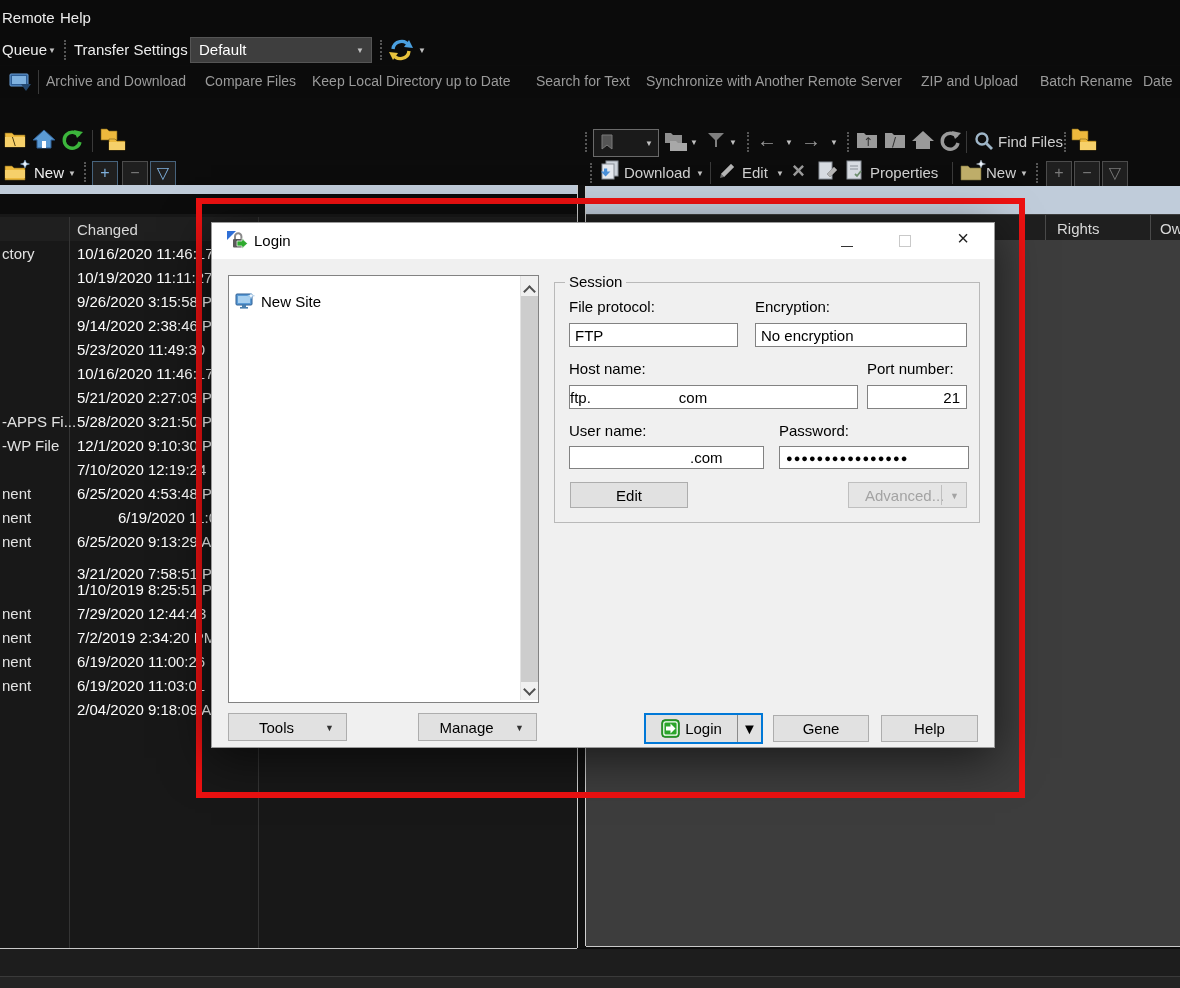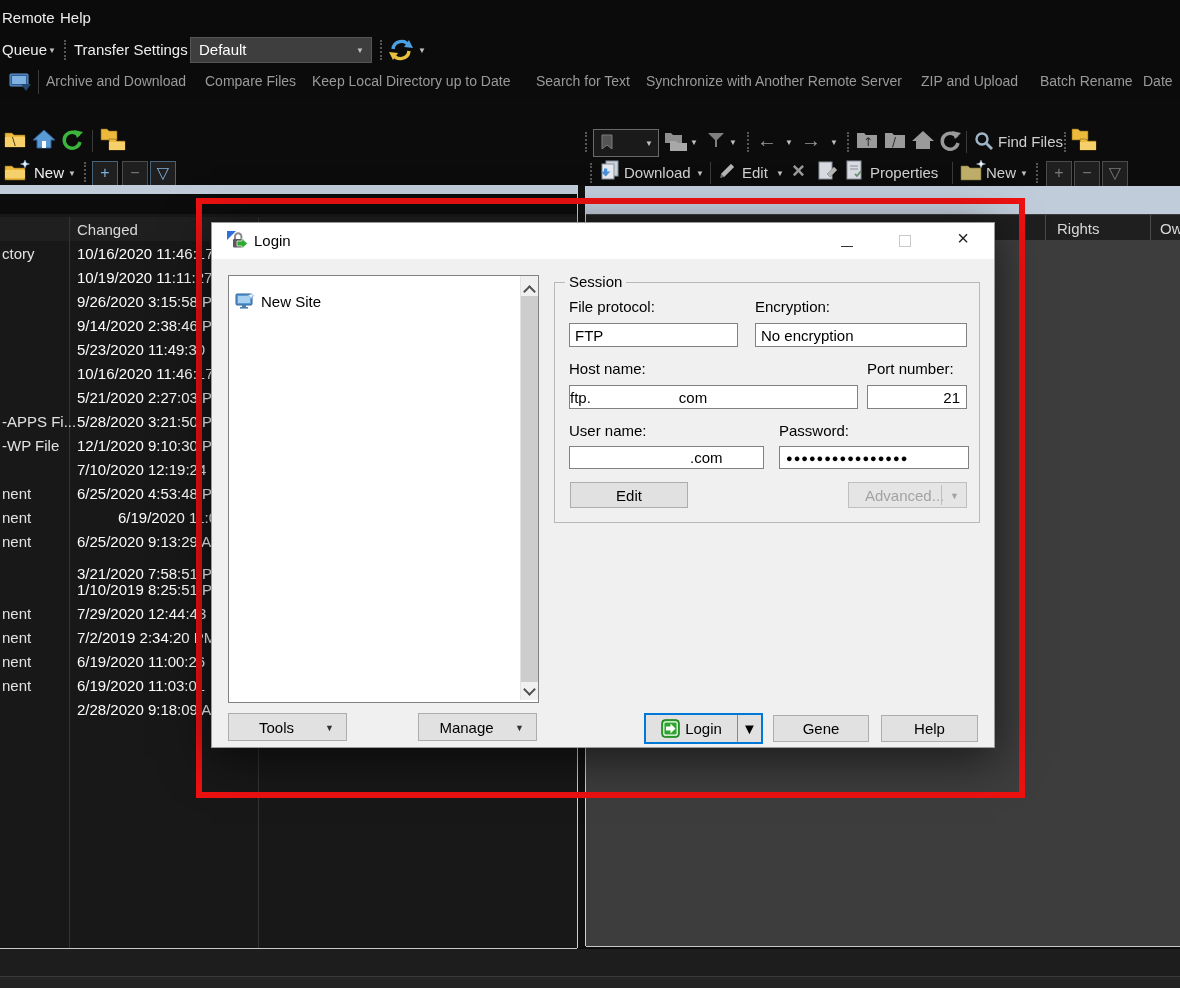--- a/index.html
+++ b/index.html
@@ -330,21 +330,21 @@
       <div class="abs" style="left: 0px; top: 408px; width: 577px; height: 24px;">
         <span class="abs txt fname" style="left: 2px; top: 3px;">nent</span>
         <span class="abs txt fdate" style="left: 77px; top: 3px;">6/19/2020  11:00:26</span>
       </div>
       <div class="abs" style="left: 0px; top: 432px; width: 577px; height: 24px;">
         <span class="abs txt fname" style="left: 2px; top: 3px;">nent</span>
         <span class="abs txt fdate" style="left: 77px; top: 3px;">6/19/2020  11:03:01</span>
       </div>
       <div class="abs" style="left: 0px; top: 456px; width: 577px; height: 24px;">
         <span class="abs txt fname" style="left: 2px; top: 3px;"></span>
-        <span class="abs txt fdate" style="left: 77px; top: 3px;">2/28/2020  9:18:09 A</span>
+        <span class="abs txt fdate" style="left: 77px; top: 3px;">2/04/2020  9:18:09 A</span>
       </div>
     </div>
   <div class="abs" style="left:0;top:948px;width:577px;height:1px;background:#c9c9c9;"></div>
 
   <div class="abs" style="left:577px;top:185px;width:1px;height:763px;background:#cfcfcf;"></div>
   <div class="abs" style="left:578px;top:185px;width:7px;height:763px;background:#101010;"></div>
   <div class="abs" style="left:585px;top:186px;width:1px;height:760px;background:#cfcfcf;"></div>
 
   <div class="abs band" style="left:586px;top:186px;width:594px;height:28px;"></div>
   <div class="abs" style="left:586px;top:214px;width:594px;height:732px;background:#3d3d3d;"></div>

